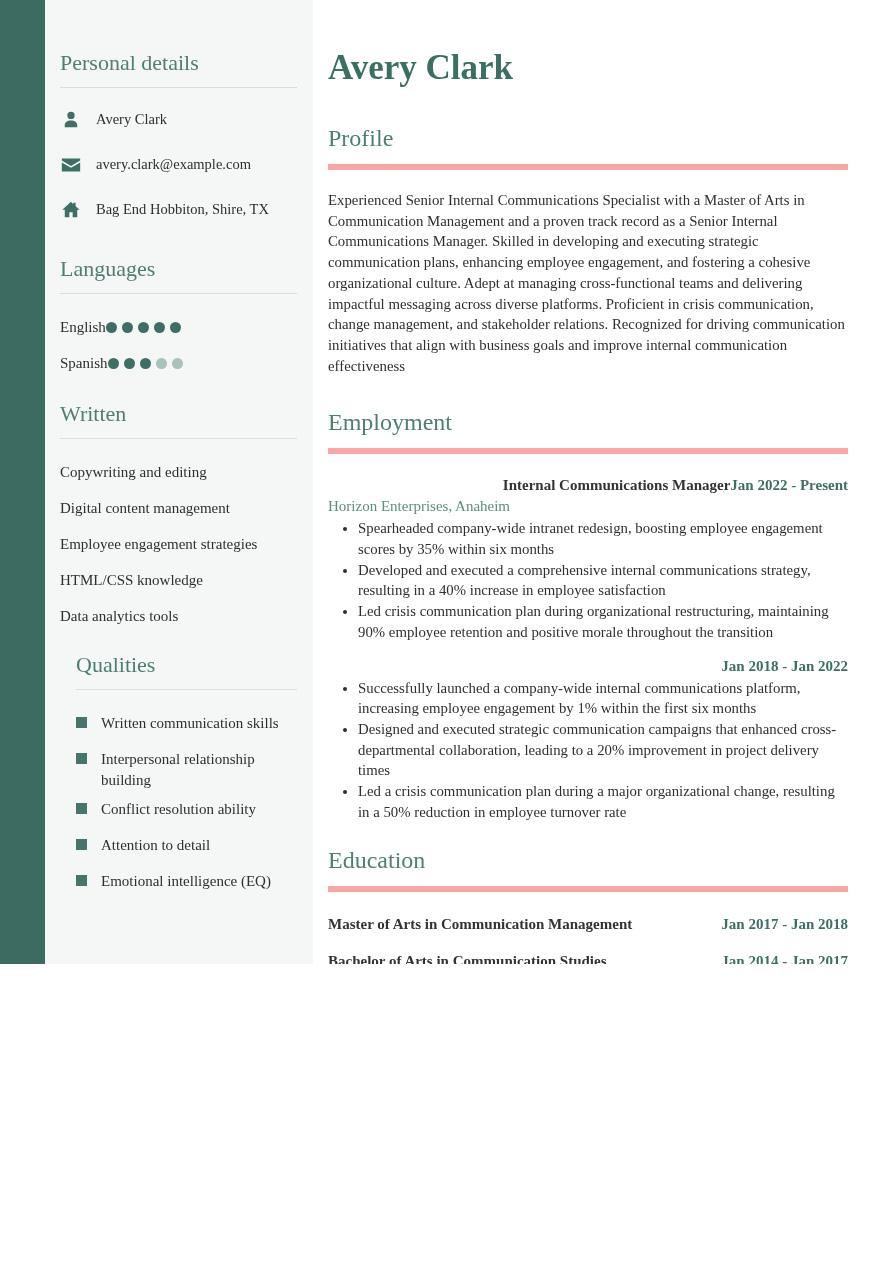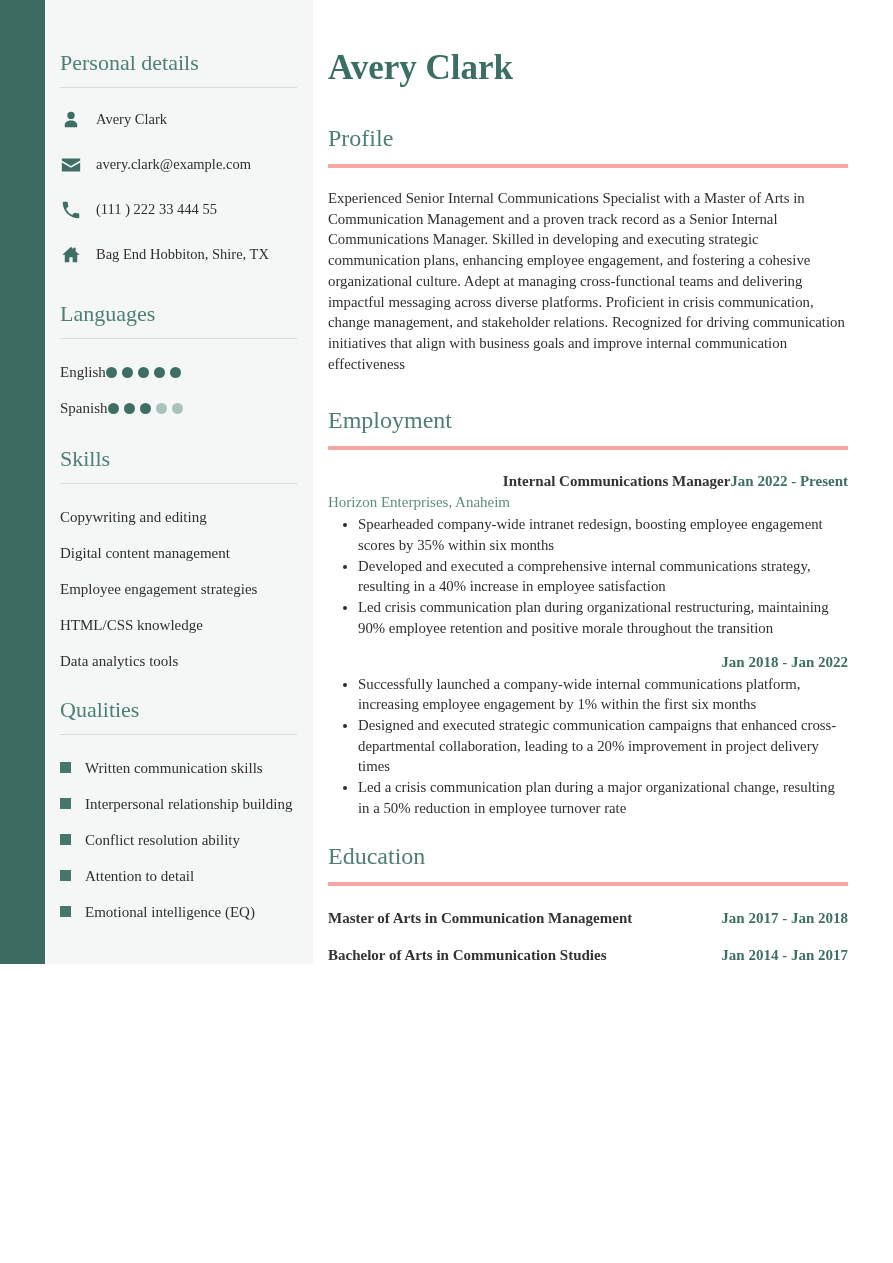--- a/index.html
+++ b/index.html
@@ -34,21 +34,21 @@
 
   .qual-list { margin-top:15px; }
   .qual-item { display:flex; gap:14px; min-height:36px; align-items:flex-start; padding-top:8px; font-size:15px; line-height:21px; }
   .sq { flex:0 0 11px; width:11px; height:11px; background:#45756b; margin-top:4px; }
 
   
   .main { position:absolute; left:313px; top:0; width:580px; height:100%;
           padding:48px 45px 0 15px; background:#ffffff; }
   .person-name { font-size:35px; font-weight:700; color:#3c6f64; line-height:40px; }
   .main-heading { font-size:24px; font-weight:400; color:#4e7e74; line-height:28px;
-                  padding-bottom:12px; border-bottom:4px solid #fca5a5; }
+                  padding-bottom:12px; border-bottom:6px solid #fca5a5; }
   .mh-profile { margin-top:36px; }
   .mh-employment { margin-top:32px; }
   .mh-education { margin-top:24px; }
   .mh-certificates { margin-top:26px; }
 
   .profile-text { margin-top:20px; font-size:14.8px; line-height:20.7px; color:#2f2f2f; }
 
   .job { margin-top:22px; }
   .job + .job { margin-top:14px; }
   .job-head { display:flex; justify-content:flex-end; align-items:flex-start; }
@@ -87,26 +87,20 @@
       </div>
       <div class="contact-row">
         <svg viewBox="0 0 24 24">
           <path d="M2 5h20v2.2L12 13 2 7.2z"></path>
           <path d="M2 9.2l10 5.8 10-5.8V19H2z"></path>
         </svg>
         <span class="contact-text">avery.clark@example.com</span>
       </div>
       <div class="contact-row">
         <svg viewBox="0 0 24 24">
-          <path d="M6.62 10.79a15.05 15.05 0 0 0 6.59 6.59l2.2-2.2a1 1 0 0 1 1.02-.24c1.12.37 2.33.57 3.57.57a1 1 0 0 1 1 1V20a1 1 0 0 1-1 1C10.85 21 3 13.15 3 4a1 1 0 0 1 1-1h3.5a1 1 0 0 1 1 1c0 1.25.2 2.45.57 3.57a1 1 0 0 1-.25 1.02l-2.2 2.2z"></path>
-        </svg>
-        <span class="contact-text">(111 ) 222 33 444 55</span>
-      </div>
-      <div class="contact-row">
-        <svg viewBox="0 0 24 24">
           <path d="M12 3l-9.5 8.6h2.7V20h5v-5.5h3.6V20h5v-8.4h2.7L17 7.9V4.2h-2.6v1.4z"></path>
         </svg>
         <span class="contact-text">Bag End Hobbiton, Shire, TX</span>
       </div>
     </div>
 
     <div class="side-section">
       <div class="side-heading">Languages</div>
       <div class="lang-list">
         <div class="lang-row">
@@ -126,31 +120,31 @@
               <span class="dot filled"></span>
               <span class="dot filled"></span>
               <span class="dot"></span>
               <span class="dot"></span>
             </span>
         </div>
       </div>
     </div>
 
     <div class="side-section" style="margin-top:20px;">
-      <div class="side-heading">Skills</div>
+      <div class="side-heading">Written</div>
       <div class="skill-list">
         <div class="skill-item">Copywriting and editing</div>
         <div class="skill-item">Digital content management</div>
         <div class="skill-item">Employee engagement strategies</div>
         <div class="skill-item">HTML/CSS knowledge</div>
         <div class="skill-item">Data analytics tools</div>
       </div>
     </div>
 
-    <div class="side-section" style="margin-top:18px;">
+    <div class="side-section" style="margin-top:18px;margin-left:16px;">
       <div class="side-heading">Qualities</div>
       <div class="qual-list">
         <div class="qual-item">
           <span class="sq"></span>
           <span>Written communication skills</span>
         </div>
         <div class="qual-item">
           <span class="sq"></span>
           <span>Interpersonal relationship building</span>
         </div>

